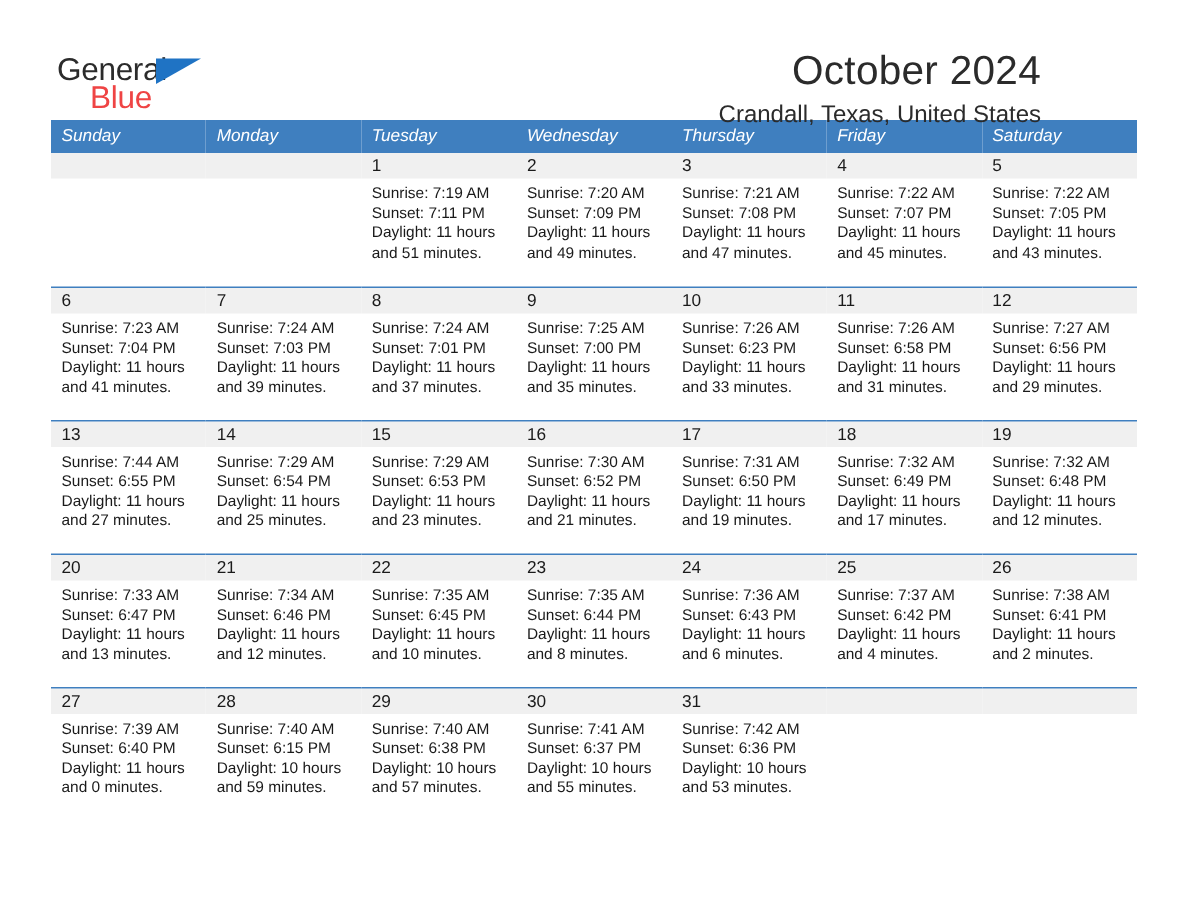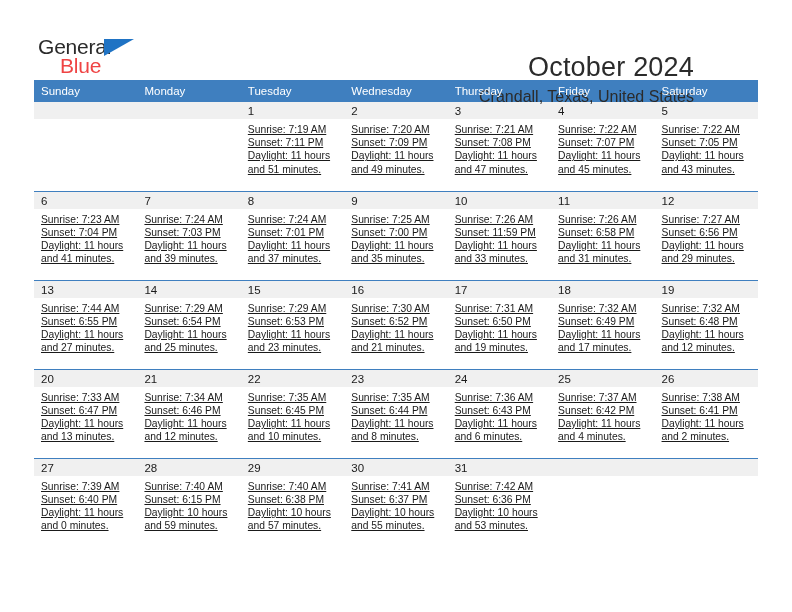--- a/index.html
+++ b/index.html
@@ -63,21 +63,20 @@
     top: 3px;
     width: 0;
     height: 0;
     border-left: 30px solid #1f73c4;
     border-bottom: 17px solid transparent;
   }
 
   .titles {
     text-align: right;
     flex: 0 0 auto;
-    margin-top: 20px;
   }
   .cal-title {
     font-size: 27px;
     line-height: 30px;
     color: #2b2b2b;
     font-weight: normal;
     margin: 0;
     letter-spacing: 0.2px;
   }
   .cal-sub {
@@ -97,20 +96,21 @@
   }
   .cal th {
     background: #3f7fbf;
     color: #ffffff;
     font-size: 11.5px;
     font-weight: normal;
     text-align: left;
     padding: 5px 0 5px 7px;
     height: 20px;
     box-sizing: border-box;
+    font-style: italic;
   }
   .cal td {
     vertical-align: top;
     padding: 0;
     border-top: 1.6px solid #3f7fbf;
     height: 89px;
     box-sizing: border-box;
   }
   .cal tr.week:first-child td {
     border-top: none;
@@ -126,21 +126,20 @@
     line-height: 12px;
   }
   .daynum.empty {
     background: #f0f0f0;
   }
   .info {
     padding: 4px 6px 0 7px;
     font-size: 10.3px;
     line-height: 13.2px;
     color: #1a1a1a;
-    text-decoration: underline;
   }
   .info div {
     white-space: normal;
   }
 </style>
 </head>
 <body>
 
 <div class="page">
 
@@ -259,21 +258,21 @@
               <div>Sunrise: 7:25 AM</div>
               <div>Sunset: 7:00 PM</div>
               <div>Daylight: 11 hours</div>
               <div>and 35 minutes.</div>
             </div>
           </td>
           <td>
             <div class="daynum">10</div>
             <div class="info">
               <div>Sunrise: 7:26 AM</div>
-              <div>Sunset: 11:59 PM</div>
+              <div>Sunset: 6:23 PM</div>
               <div>Daylight: 11 hours</div>
               <div>and 33 minutes.</div>
             </div>
           </td>
           <td>
             <div class="daynum">11</div>
             <div class="info">
               <div>Sunrise: 7:26 AM</div>
               <div>Sunset: 6:58 PM</div>
               <div>Daylight: 11 hours</div>

